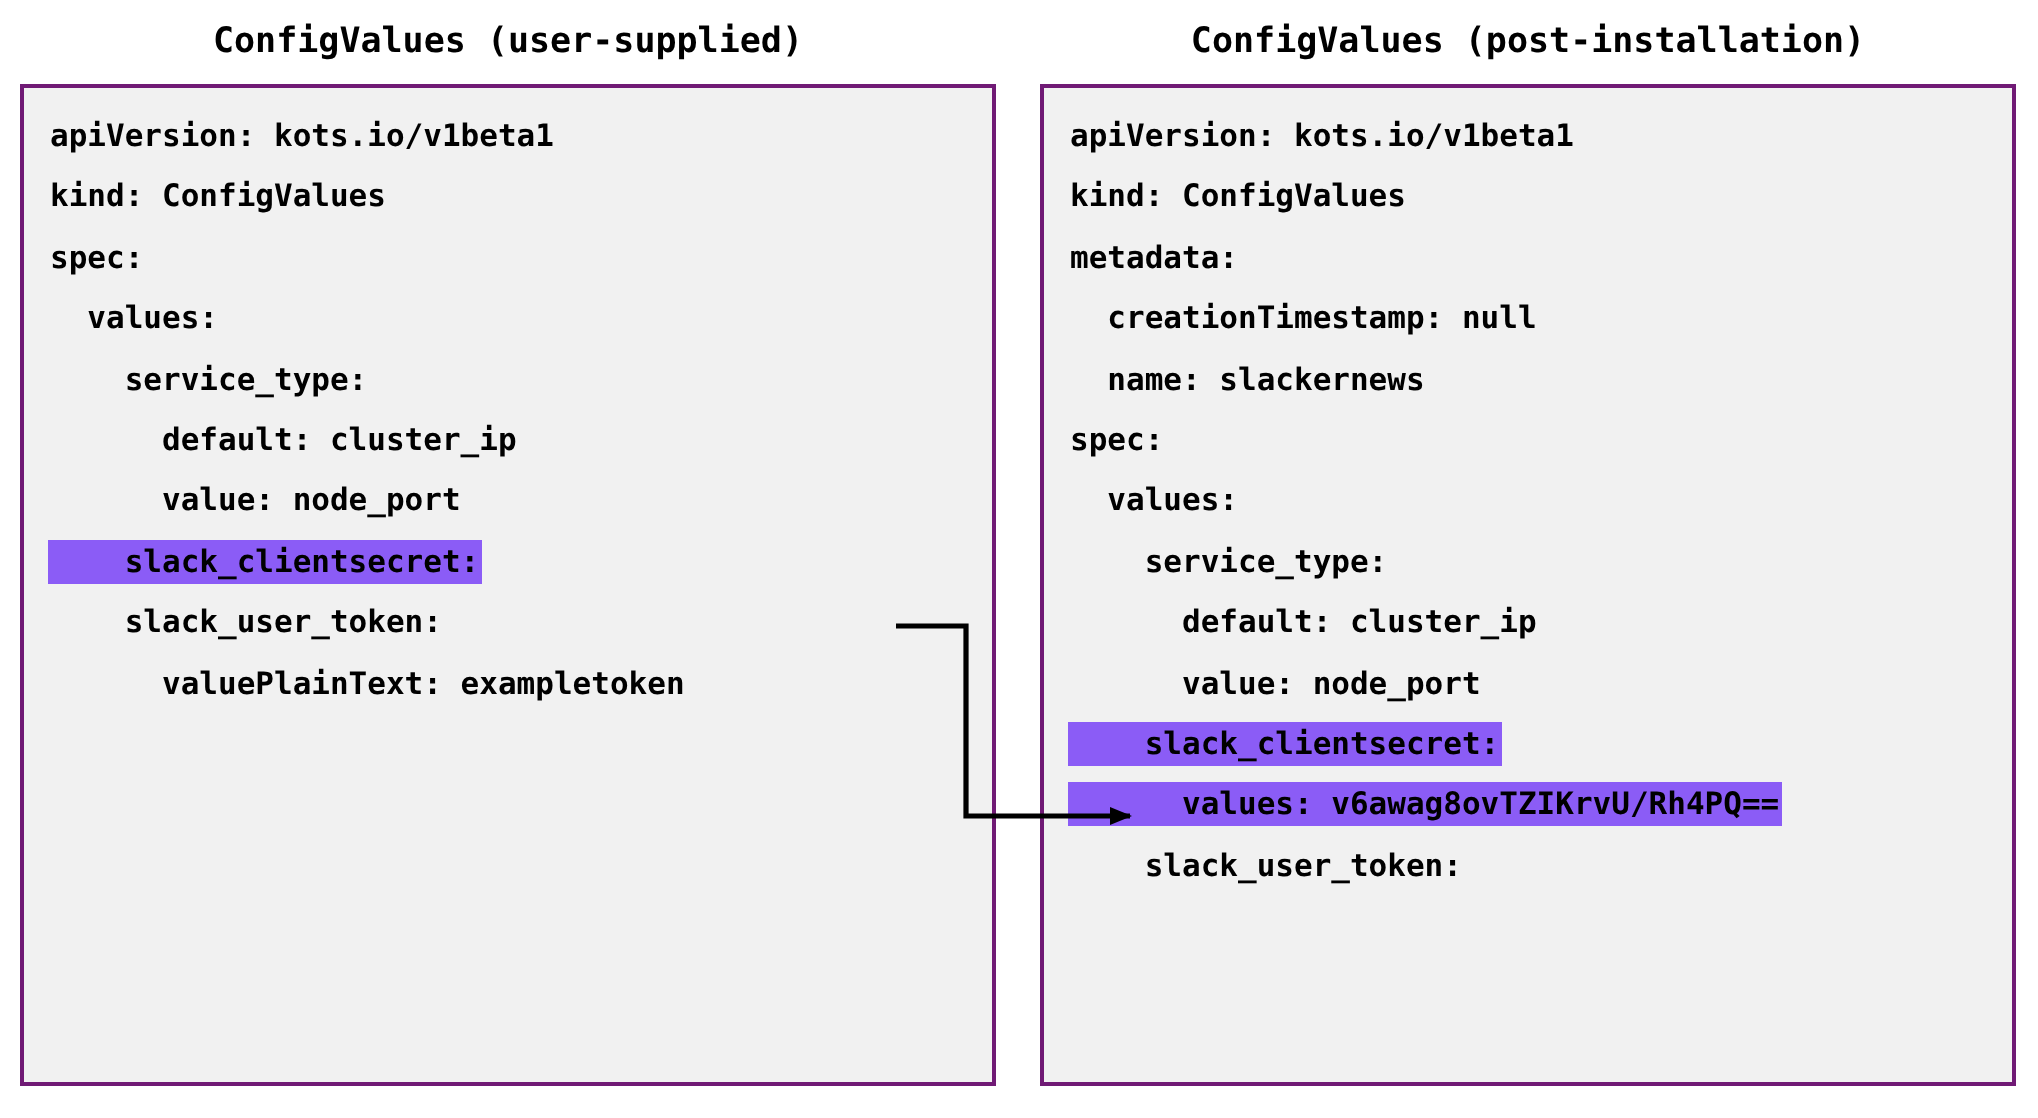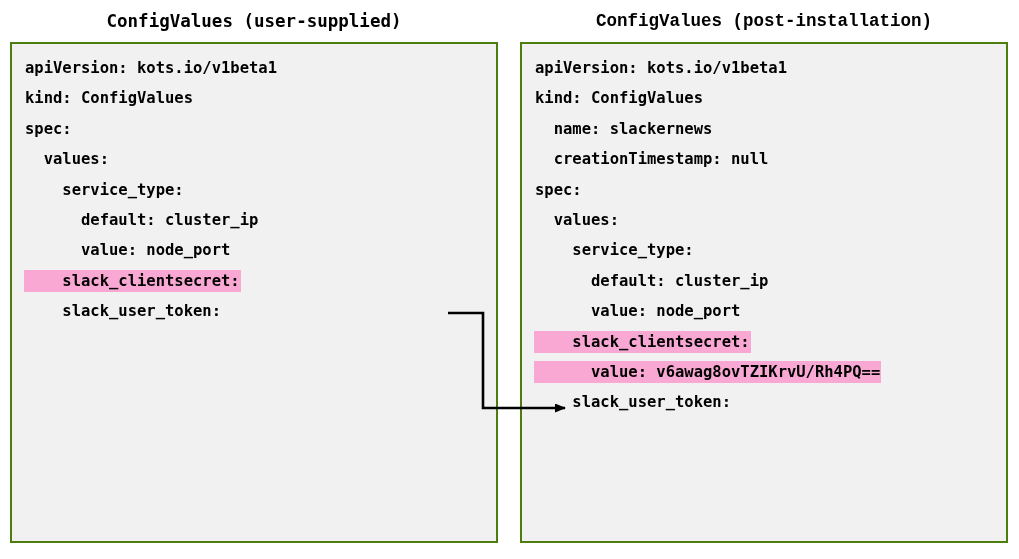--- a/index.html
+++ b/index.html
@@ -27,27 +27,27 @@
     font-family: "DejaVu Sans Mono", "Liberation Mono", monospace;
     font-size: 17.5px;
     font-weight: bold;
     color: #000000;
     letter-spacing: 0px;
     white-space: nowrap;
     text-align: center;
     line-height: 24px;
   }
   #title-left  { left: 10px;  top: 9px; width: 488px; }
-  #title-right { left: 520px; top: 9px; width: 488px; font-family: Liberation Mono, monospace; }
+  #title-right { left: 520px; top: 9px; width: 488px; }
 
   
   .yaml-box {
     position: absolute;
     background: #f1f1f1;
-    border: 2px solid #4d7c0f;
+    border: 2px solid #701a75;
     box-sizing: border-box;
     overflow: hidden;
   }
   #box-left  { left: 10px;  top: 42px; width: 488px; height: 501px; }
   #box-right { left: 520px; top: 42px; width: 488px; height: 501px; }
 
   .yaml-lines {
     position: absolute;
     left: 12px;
     top: 9px;
@@ -63,21 +63,21 @@
     height: 30.4px;
     white-space: pre;
     display: block;
   }
   .yaml-line > span.txt {
     display: inline-block;
     padding: 0 1px;
     line-height: 22px;
   }
   .yaml-line.hl > span.txt {
-    background: #f9a8d4;
+    background: #8b5cf6;
     text-align: center;
   }
 
   
   #connector-svg {
     position: absolute;
     left: 0;
     top: 0;
     width: 1019px;
     height: 559px;
@@ -95,38 +95,40 @@
     <div class="yaml-lines" id="lines-left">
         <div class="yaml-line"><span class="txt">apiVersion: kots.io/v1beta1</span></div>
         <div class="yaml-line"><span class="txt">kind: ConfigValues</span></div>
         <div class="yaml-line"><span class="txt">spec:</span></div>
         <div class="yaml-line"><span class="txt">  values:</span></div>
         <div class="yaml-line"><span class="txt">    service_type:</span></div>
         <div class="yaml-line"><span class="txt">      default: cluster_ip</span></div>
         <div class="yaml-line"><span class="txt">      value: node_port</span></div>
         <div class="yaml-line hl"><span class="txt">    slack_clientsecret:</span></div>
         <div class="yaml-line"><span class="txt">    slack_user_token:</span></div>
+        <div class="yaml-line"><span class="txt">      valuePlainText: exampletoken</span></div>
       </div>
   </div>
 
   <div id="title-right" class="panel-title">ConfigValues (post-installation)</div>
 
   <div id="box-right" class="yaml-box">
     <div class="yaml-lines" id="lines-right">
         <div class="yaml-line"><span class="txt">apiVersion: kots.io/v1beta1</span></div>
         <div class="yaml-line"><span class="txt">kind: ConfigValues</span></div>
+        <div class="yaml-line"><span class="txt">metadata:</span></div>
+        <div class="yaml-line"><span class="txt">  creationTimestamp: null</span></div>
         <div class="yaml-line"><span class="txt">  name: slackernews</span></div>
-        <div class="yaml-line"><span class="txt">  creationTimestamp: null</span></div>
         <div class="yaml-line"><span class="txt">spec:</span></div>
         <div class="yaml-line"><span class="txt">  values:</span></div>
         <div class="yaml-line"><span class="txt">    service_type:</span></div>
         <div class="yaml-line"><span class="txt">      default: cluster_ip</span></div>
         <div class="yaml-line"><span class="txt">      value: node_port</span></div>
         <div class="yaml-line hl"><span class="txt">    slack_clientsecret:</span></div>
-        <div class="yaml-line hl"><span class="txt">      value: v6awag8ovTZIKrvU/Rh4PQ==</span></div>
+        <div class="yaml-line hl"><span class="txt">      values: v6awag8ovTZIKrvU/Rh4PQ==</span></div>
         <div class="yaml-line"><span class="txt">    slack_user_token:</span></div>
       </div>
   </div>
 
   <svg id="connector-svg" viewBox="0 0 1019 559">
     <defs>
       <marker id="arrowhead" markerWidth="11" markerHeight="9" refX="10" refY="4.5" orient="auto" markerUnits="userSpaceOnUse">
         <path d="M0,0 L11,4.5 L0,9 Z" fill="#000000"></path>
       </marker>
     </defs>

